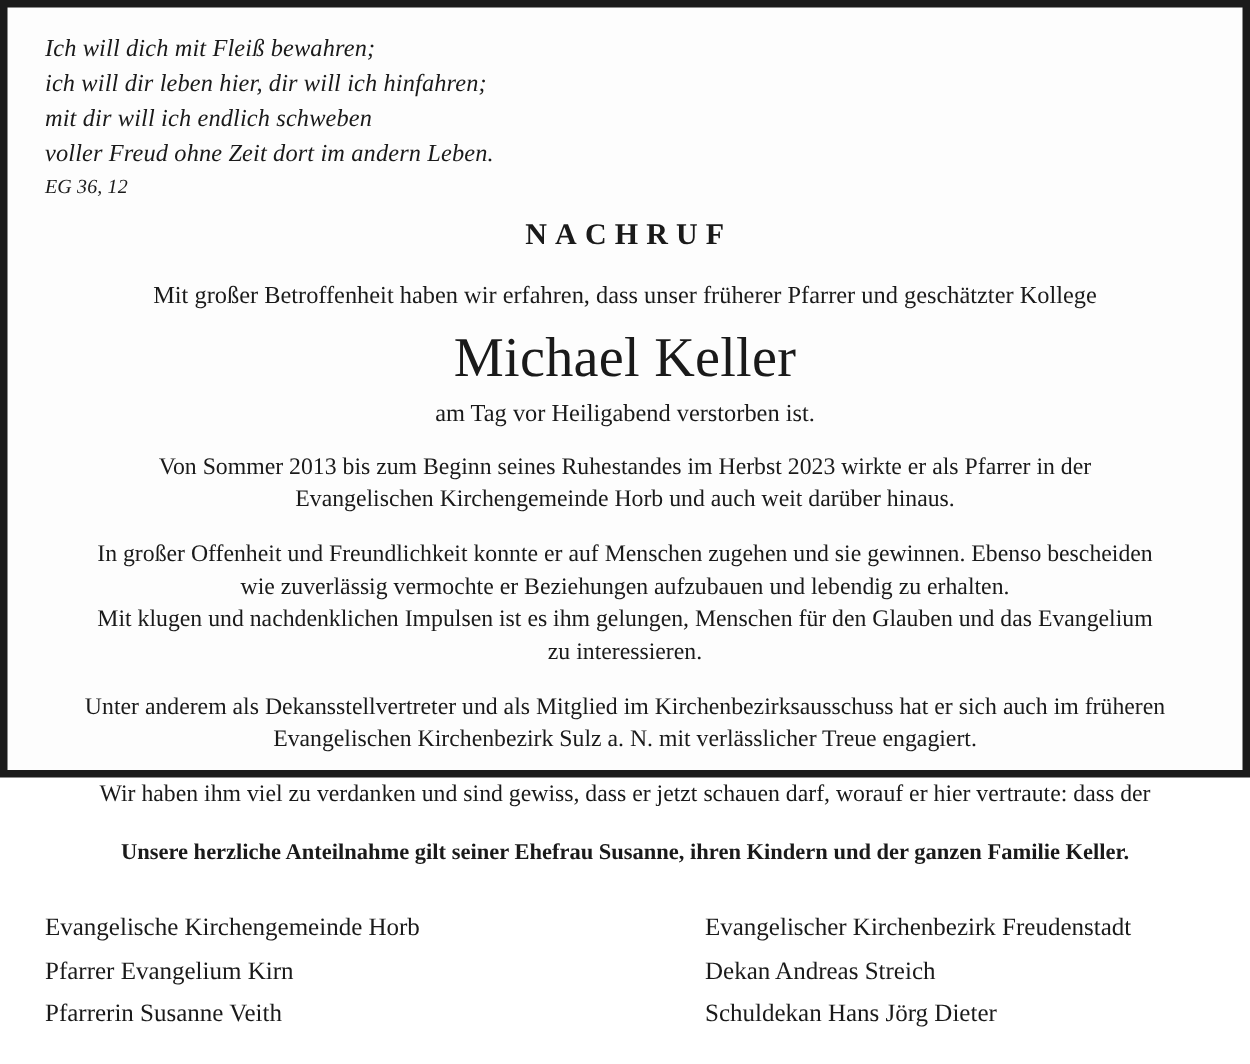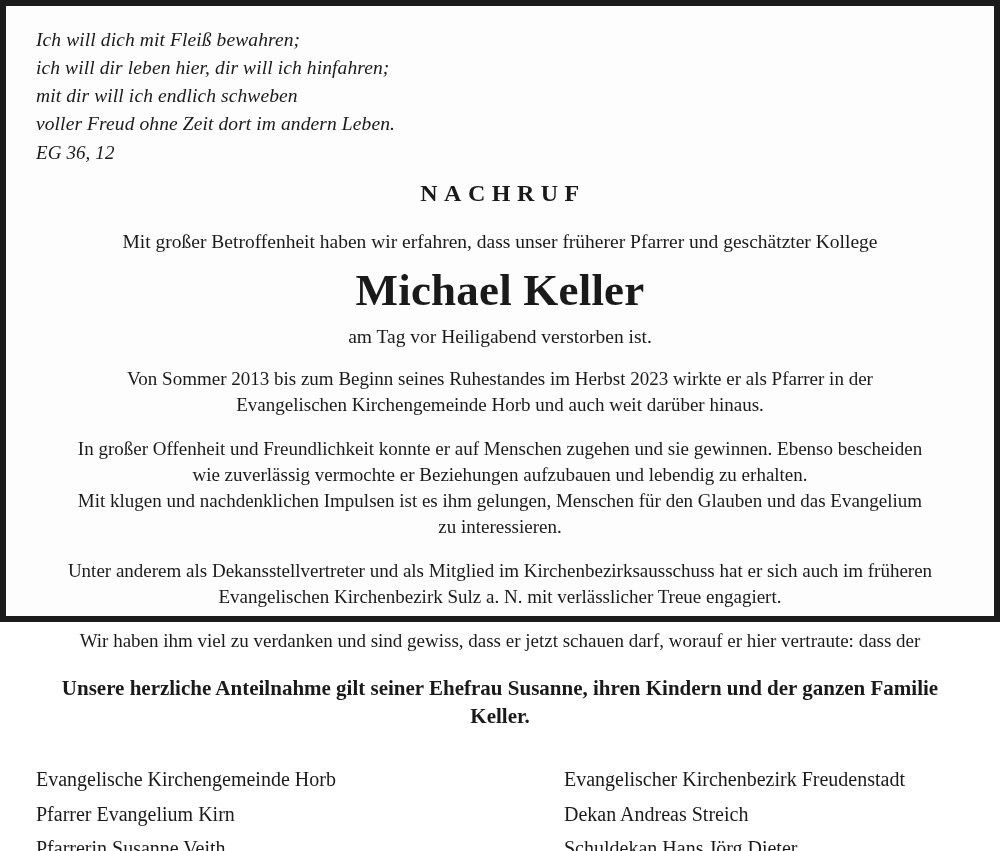--- a/index.html
+++ b/index.html
@@ -36,21 +36,21 @@
     font-style: italic;
     font-size: 19.5px;
     line-height: 1.43;
     text-align: left;
     margin: 0 0 0 2px;
     letter-spacing: 0.1px;
   }
   .verse-line { white-space: pre; }
   .verse-source {
     font-style: italic;
-    font-size: 19px;
+    font-size: 16px;
     margin-top: 1px;
   }
 
   
   .nachruf {
     text-align: center;
     font-size: 24px;
     letter-spacing: 6.5px;
     margin-top: 14px;
     margin-bottom: 0;
@@ -63,21 +63,21 @@
     text-align: center;
     font-size: 19.5px;
     margin-top: 22px;
     line-height: 1.3;
   }
 
   
   .deceased-name {
     text-align: center;
     font-size: 45px;
-    font-weight: 700;
+    font-weight: 400;
     letter-spacing: 0.2px;
     margin-top: 12px;
     line-height: 1.1;
   }
 
   .subline {
     text-align: center;
     font-size: 19.5px;
     margin-top: 10px;
   }
@@ -88,21 +88,21 @@
     font-size: 19px;
     line-height: 1.37;
     margin-top: 18px;
     padding: 0 6px;
   }
   .para .brk { display: block; }
 
   .para.condolence {
     font-weight: 700;
     margin-top: 20px;
-    font-size: 21px;
+    font-size: 18px;
   }
 
   
   .signatures {
     display: flex;
     margin-top: 31px;
     padding: 0 2px;
   }
   .sig-col {
     flex: 0 0 50%;

